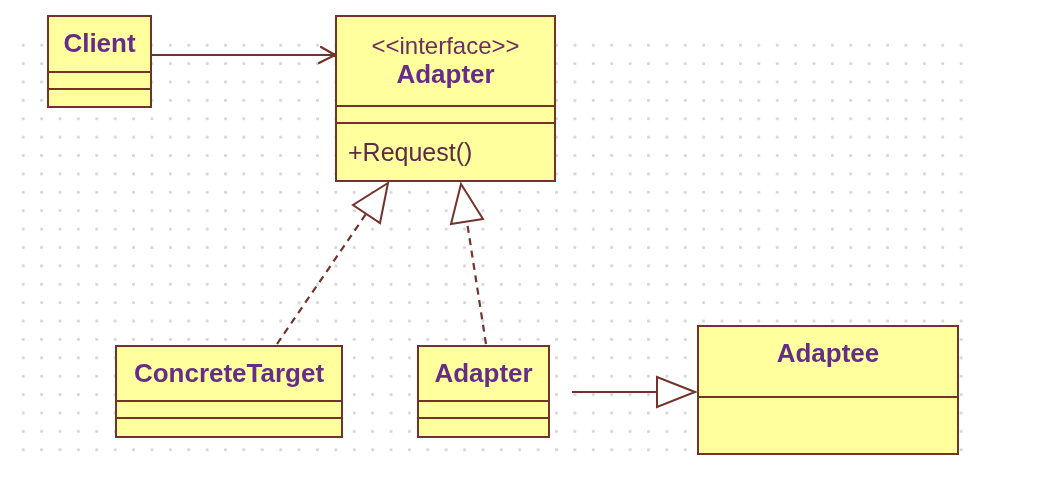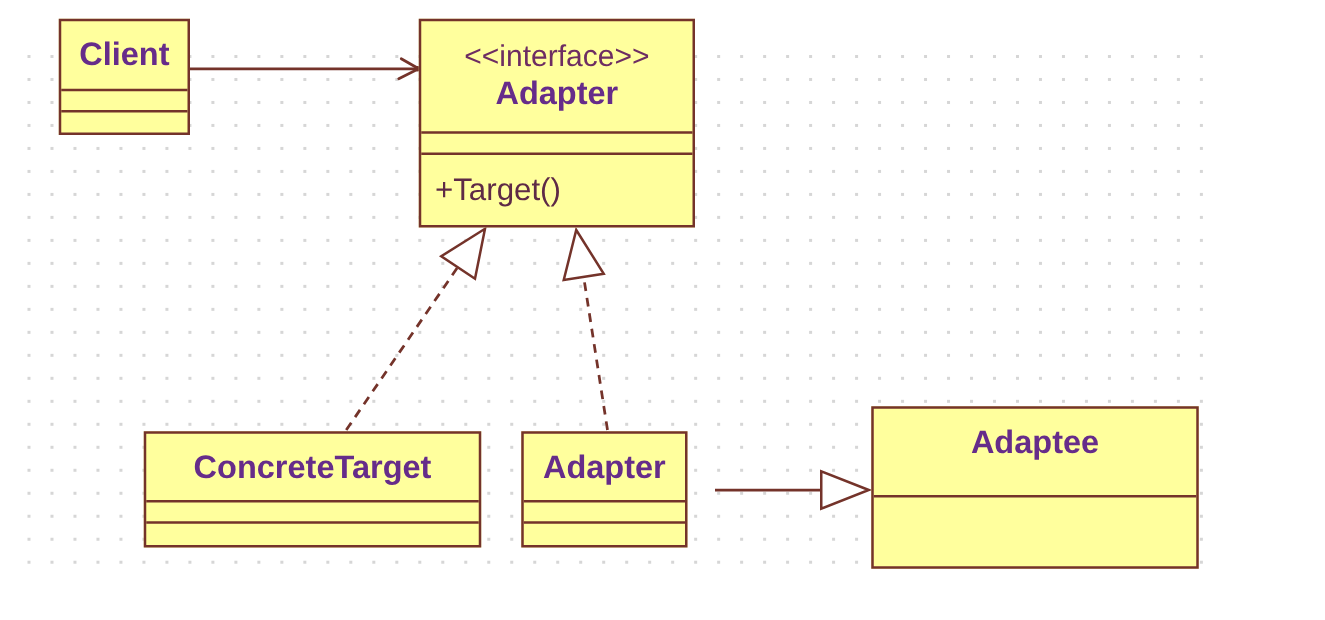--- a/index.html
+++ b/index.html
@@ -52,21 +52,21 @@
   }
 
   #box-client  {left:47px; top:15px; width:105px;height:93px;}
   #box-client .name-sec{height:54px;}
   #box-client .attr-sec{height:17px;}
 
   #box-target  {left:335px;top:15px; width:221px;height:167px;}
   #box-target .name-sec{height:88px;border-radius:19px;}
   #box-target .attr-sec{height:17px;}
 
-  #box-concrete{left:115px;top:345px;width:270px;height:93px;}
+  #box-concrete{left:115px;top:345px;width:228px;height:93px;}
   #box-concrete .name-sec{height:53px;}
   #box-concrete .attr-sec{height:17px;}
 
   #box-adapter {left:417px;top:345px;width:133px;height:93px;}
   #box-adapter .name-sec{height:53px;}
   #box-adapter .attr-sec{height:17px;}
 
   #box-adaptee {left:697px;top:325px;width:262px;height:130px;gap:16px;}
   #box-adaptee .name-sec{height:53px;}
   #box-adaptee .attr-sec{height:18px;}
@@ -100,21 +100,21 @@
     <div class="sec grow"></div>
   </div>
 
   <div class="uml-box" id="box-target">
     <div class="sec name-sec">
       <span class="stereotype">&lt;&lt;interface&gt;&gt;</span>
       <span>Adapter</span>
     </div>
     <div class="sec attr-sec"></div>
     <div class="sec grow methods-sec">
-      <span>+Target()</span>
+      <span>+Request()</span>
     </div>
   </div>
 
   <div class="uml-box" id="box-concrete">
     <div class="sec name-sec">ConcreteTarget</div>
     <div class="sec attr-sec"></div>
     <div class="sec grow"></div>
   </div>
 
   <div class="uml-box" id="box-adapter">

